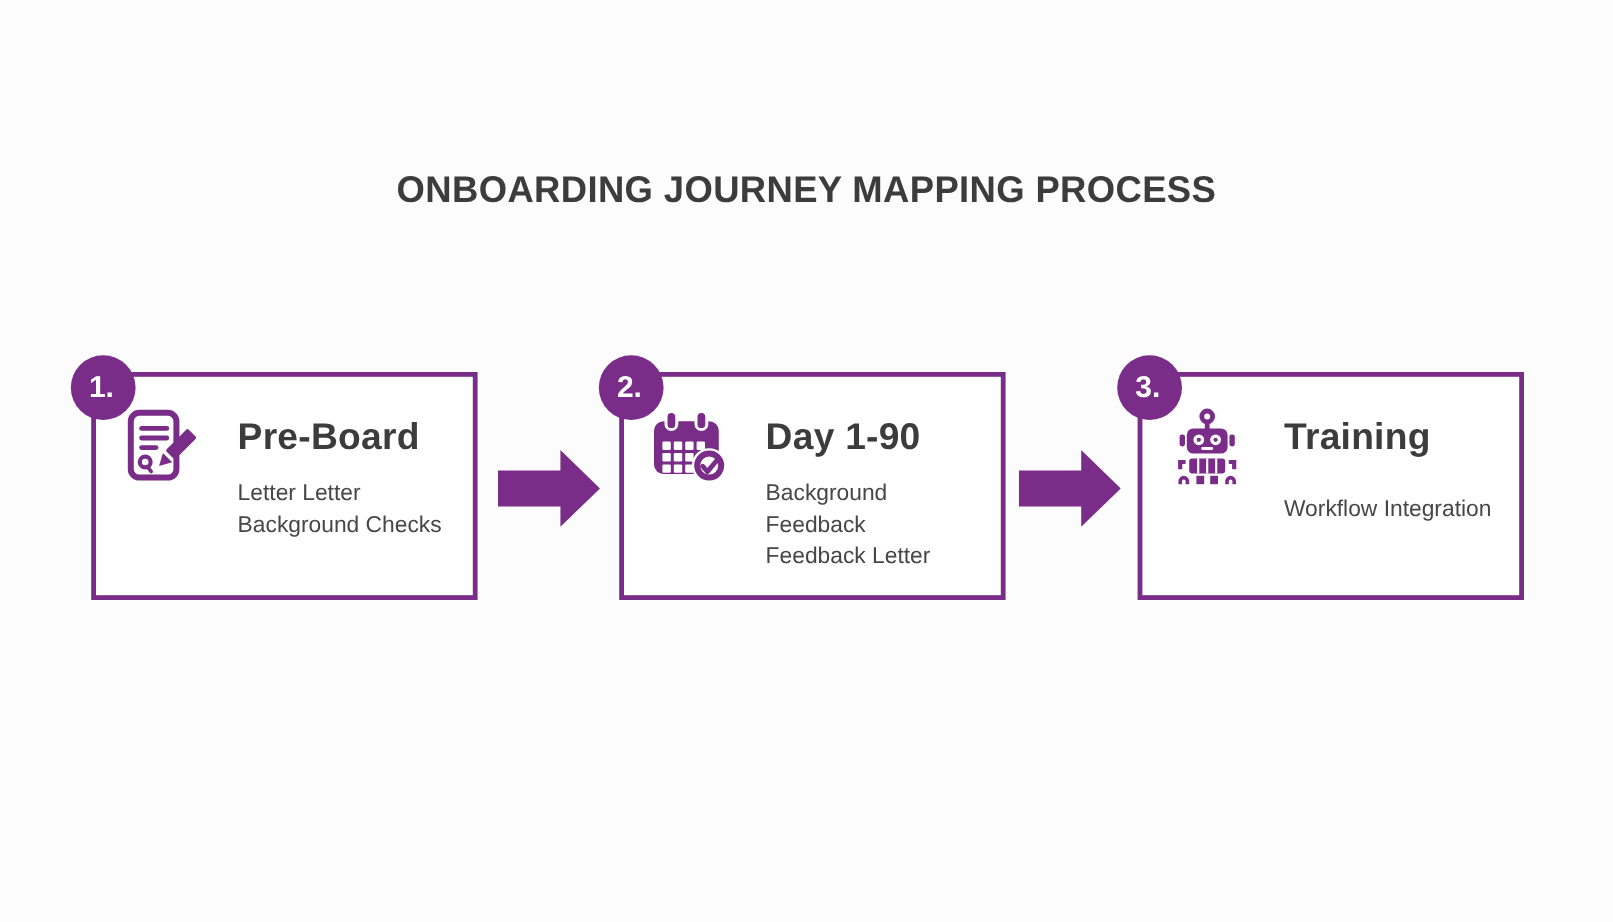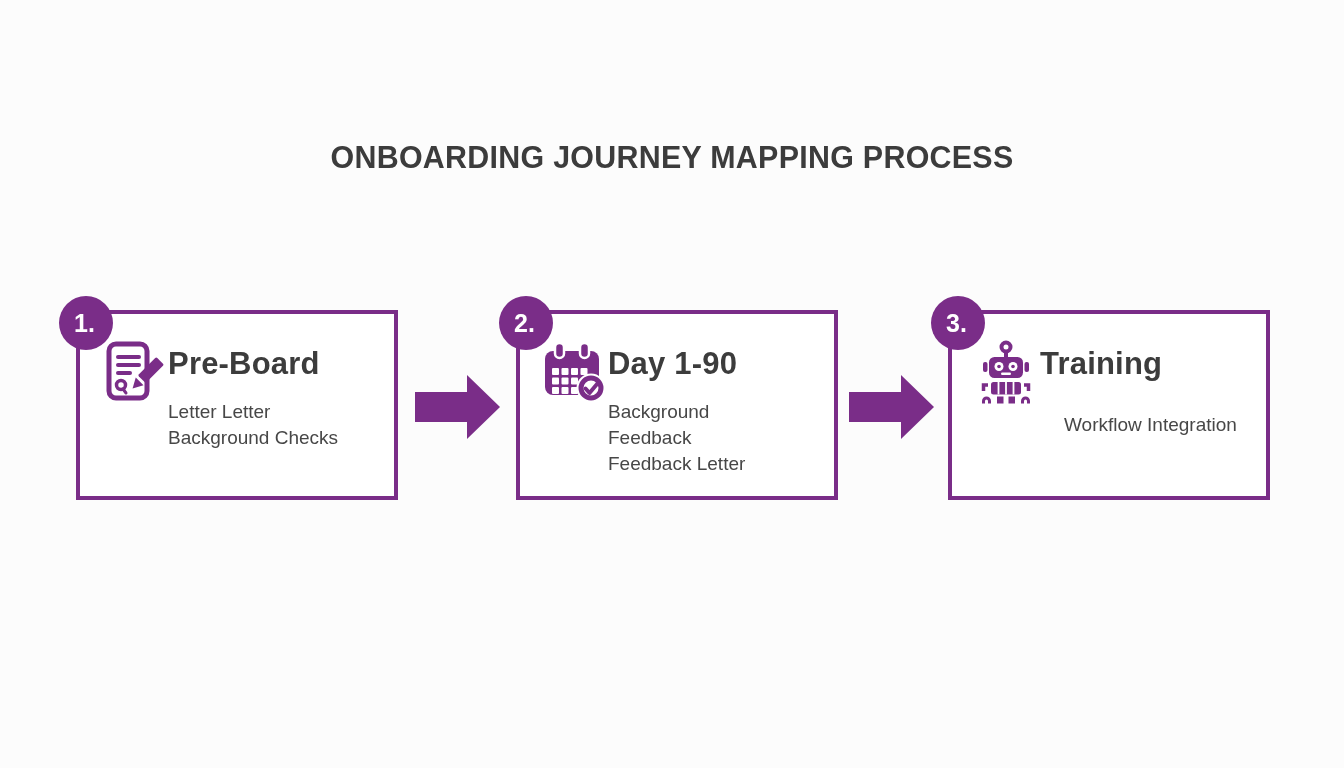--- a/index.html
+++ b/index.html
@@ -56,21 +56,21 @@
     font-size: 25px;
     font-weight: 700;
     display: flex;
     align-items: center;
     justify-content: center;
     padding-right: 3px;
   }
   .card-body {
     display: flex;
     align-items: flex-start;
-    gap: 2px;
+    gap: 32px;
     padding: 26px 16px 0 22px;
   }
   .icon-wrap {
     flex: 0 0 auto;
     width: 64px;
     height: 66px;
     color: var(--accent);
   }
   .icon-wrap svg { width: 100%; height: 100%; display: block; }
   .text-col { padding-top: 6px; min-width: 0; }
@@ -82,21 +82,21 @@
     line-height: 1.15;
     white-space: nowrap;
   }
   .card-items {
     margin-top: 17px;
     font-size: 19px;
     color: var(--body-text);
     line-height: 1.38;
     white-space: nowrap;
   }
-  .card-items.gap-lg { margin-top: 30px; margin-left: 24px; }
+  .card-items.gap-lg { margin-top: 30px; }
   .arrow {
     position: absolute;
     top: 375px;
     width: 85px;
     height: 64px;
     color: var(--accent);
   }
   .arrow-1 { left: 415px; }
   .arrow-2 { left: 849px; }
   .arrow svg { width: 100%; height: 100%; display: block; }

